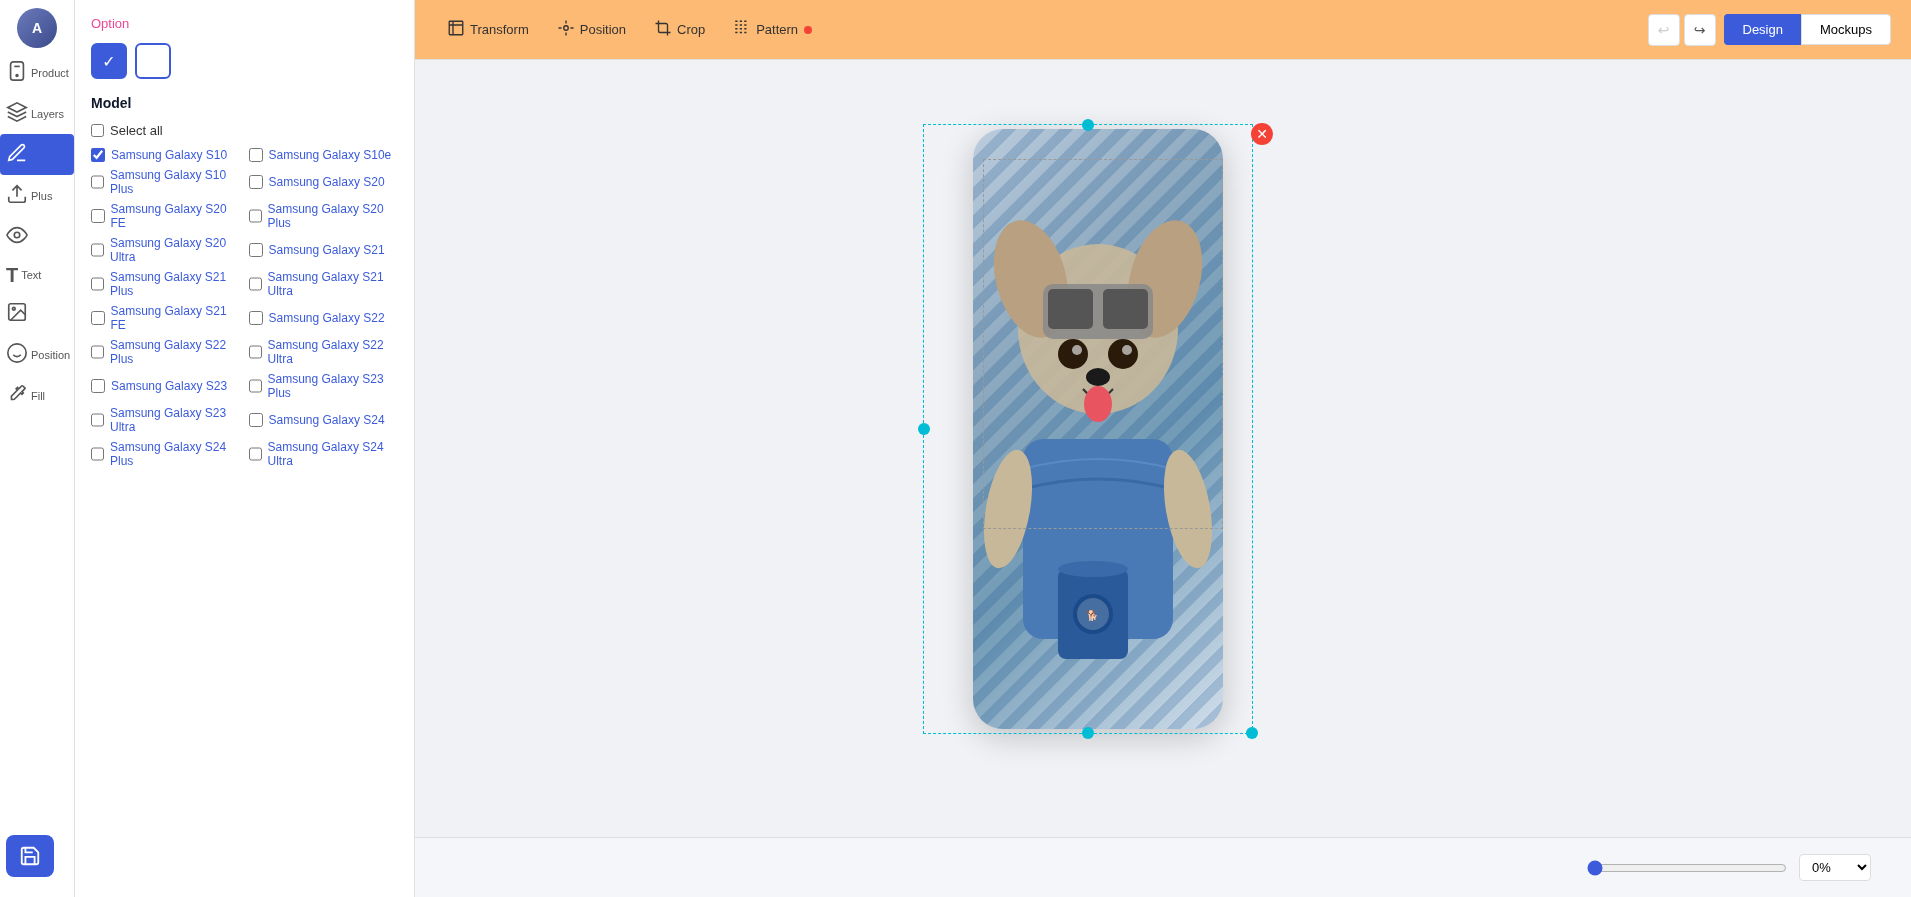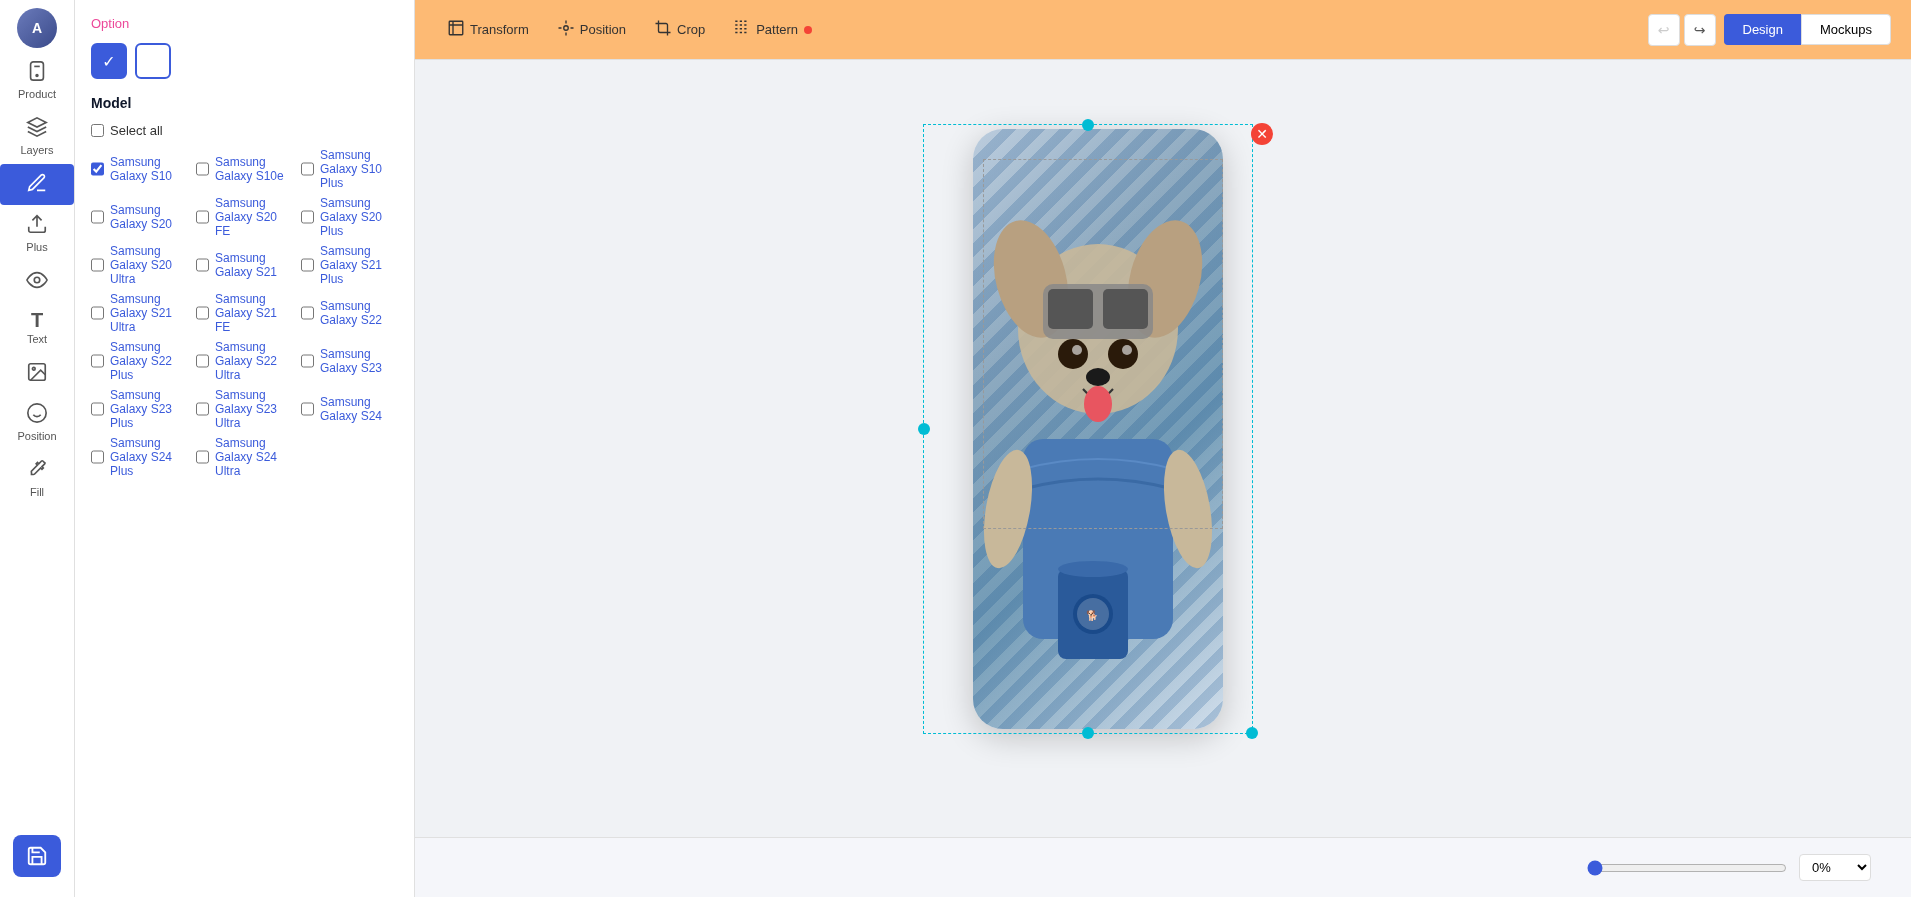--- a/index.html
+++ b/index.html
@@ -20,21 +20,21 @@
     .icon-sidebar .avatar {
       width: 40px; height: 40px;
       border-radius: 50%;
       background: linear-gradient(135deg, #6b7bbb, #3a4a8a);
       display: flex; align-items: center; justify-content: center;
       color: white; font-size: 14px; font-weight: bold;
       margin-bottom: 4px;
       cursor: pointer;
     }
     .sidebar-item {
-      display: flex; flex-direction: column; align-items: center;
+      display: flex; flex-direction: row; align-items: center;
       padding: 8px 6px;
       cursor: pointer;
       width: 100%;
       color: #555;
       font-size: 11px;
       gap: 3px;
       border-radius: 4px;
     }
     .sidebar-item.active { background: #3b5bdb; color: #fff; }
     .sidebar-item .icon { font-size: 20px; line-height: 1; }
@@ -64,21 +64,21 @@
       border-radius: 6px;
       display: flex; align-items: center; justify-content: center;
       cursor: pointer;
       font-size: 16px;
     }
     .option-btn.checked { background: #3b5bdb; color: white; }
     .option-btn.unchecked { background: white; }
     .model-title { font-size: 14px; font-weight: 600; margin-bottom: 12px; color: #0f172a; }
     .model-grid {
       display: grid;
-      grid-template-columns: 1fr 1fr 1fr;
+      grid-template-columns: 1fr 1fr;
       gap: 6px 8px;
     }
     .model-item {
       display: flex; align-items: center; gap: 6px;
       font-size: 12px; color: #3b5bdb; cursor: pointer;
     }
     .model-item input[type="checkbox"] {
       width: 14px; height: 14px;
       cursor: pointer;
       accent-color: #3b5bdb;

